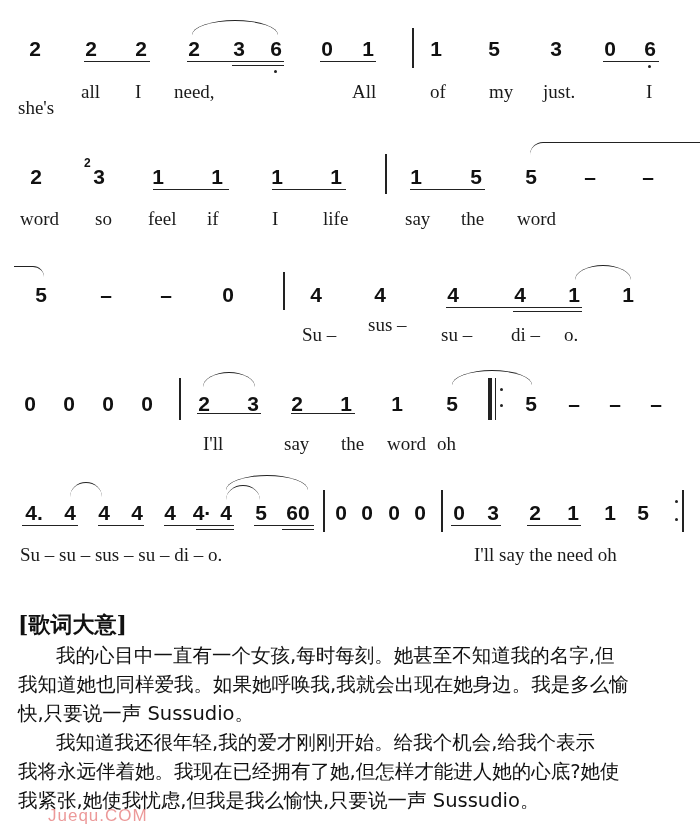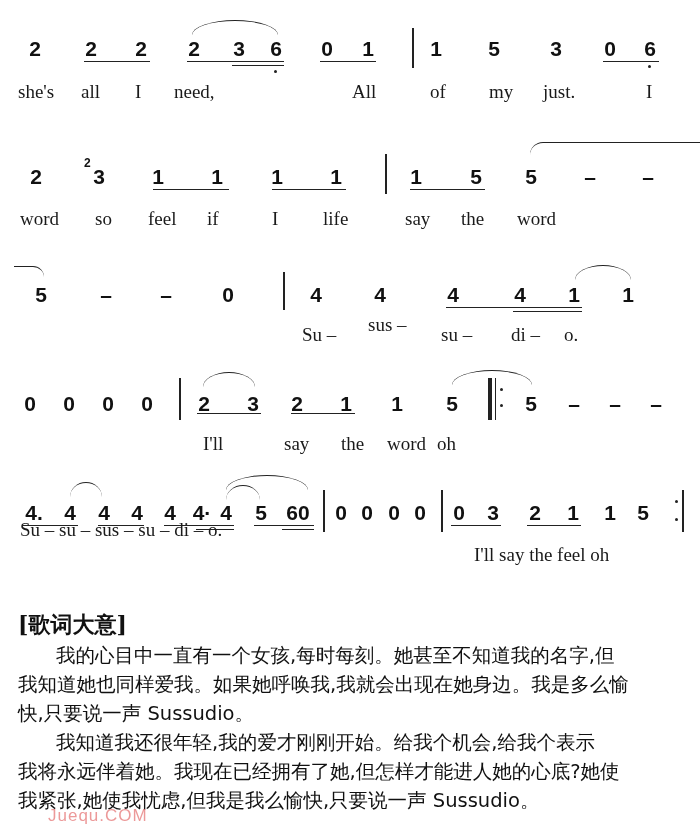--- a/index.html
+++ b/index.html
@@ -45,21 +45,21 @@
     <div class="ul" style="left:320px;top:61px;width:56px"></div>
     <div class="bar" style="left:412px;top:28px;height:40px"></div>
     <span class="n" style="left:436px;top:38px">1</span>
     <span class="n" style="left:494px;top:38px">5</span>
     <span class="n" style="left:556px;top:38px">3</span>
     <span class="n" style="left:610px;top:38px">0</span>
     <span class="n" style="left:650px;top:38px">6</span>
     <div class="ul" style="left:603px;top:61px;width:56px"></div>
     <div class="dot" style="left:648px;top:65px"></div>
 
-    <span class="ly" style="left:18px;top:82px">she's</span>
+    <span class="ly" style="left:18px;top:98px">she's</span>
     <span class="ly" style="left:81px;top:82px">all</span>
     <span class="ly" style="left:135px;top:82px">I</span>
     <span class="ly" style="left:174px;top:82px">need,</span>
     <span class="ly" style="left:352px;top:82px">All</span>
     <span class="ly" style="left:430px;top:82px">of</span>
     <span class="ly" style="left:489px;top:82px">my</span>
     <span class="ly" style="left:543px;top:82px">just.</span>
     <span class="ly" style="left:646px;top:82px">I</span>
   </div>
 
@@ -179,22 +179,22 @@
     <div class="ul" style="left:451px;top:525px;width:50px"></div>
     <span class="n" style="left:535px;top:502px">2</span>
     <span class="n" style="left:573px;top:502px">1</span>
     <div class="ul" style="left:527px;top:525px;width:54px"></div>
     <span class="n" style="left:610px;top:502px">1</span>
     <span class="n" style="left:643px;top:502px">5</span>
     <div class="dot" style="left:675px;top:500px"></div>
     <div class="dot" style="left:675px;top:518px"></div>
     <div class="bar" style="left:682px;top:490px;height:42px"></div>
 
-    <span class="ly" style="left:20px;top:520px">Su – su – sus – su – di – o.</span>
-    <span class="ly" style="left:474px;top:545px">I'll  say the feel oh</span>
+    <span class="ly" style="left:20px;top:545px">Su – su – sus – su – di – o.</span>
+    <span class="ly" style="left:474px;top:545px">I'll  say the need oh</span>
   </div>
 </div>
 
 <div class="text-section">
   <div class="heading">[歌词大意]</div>
   <div class="para indent">我的心目中一直有一个女孩,每时每刻。她甚至不知道我的名字,但</div>
   <div class="para">我知道她也同样爱我。如果她呼唤我,我就会出现在她身边。我是多么愉</div>
   <div class="para">快,只要说一声 Sussudio。</div>
   <div class="para indent">我知道我还很年轻,我的爱才刚刚开始。给我个机会,给我个表示</div>
   <div class="para">我将永远伴着她。我现在已经拥有了她,但怎样才能进人她的心底?她使</div>

